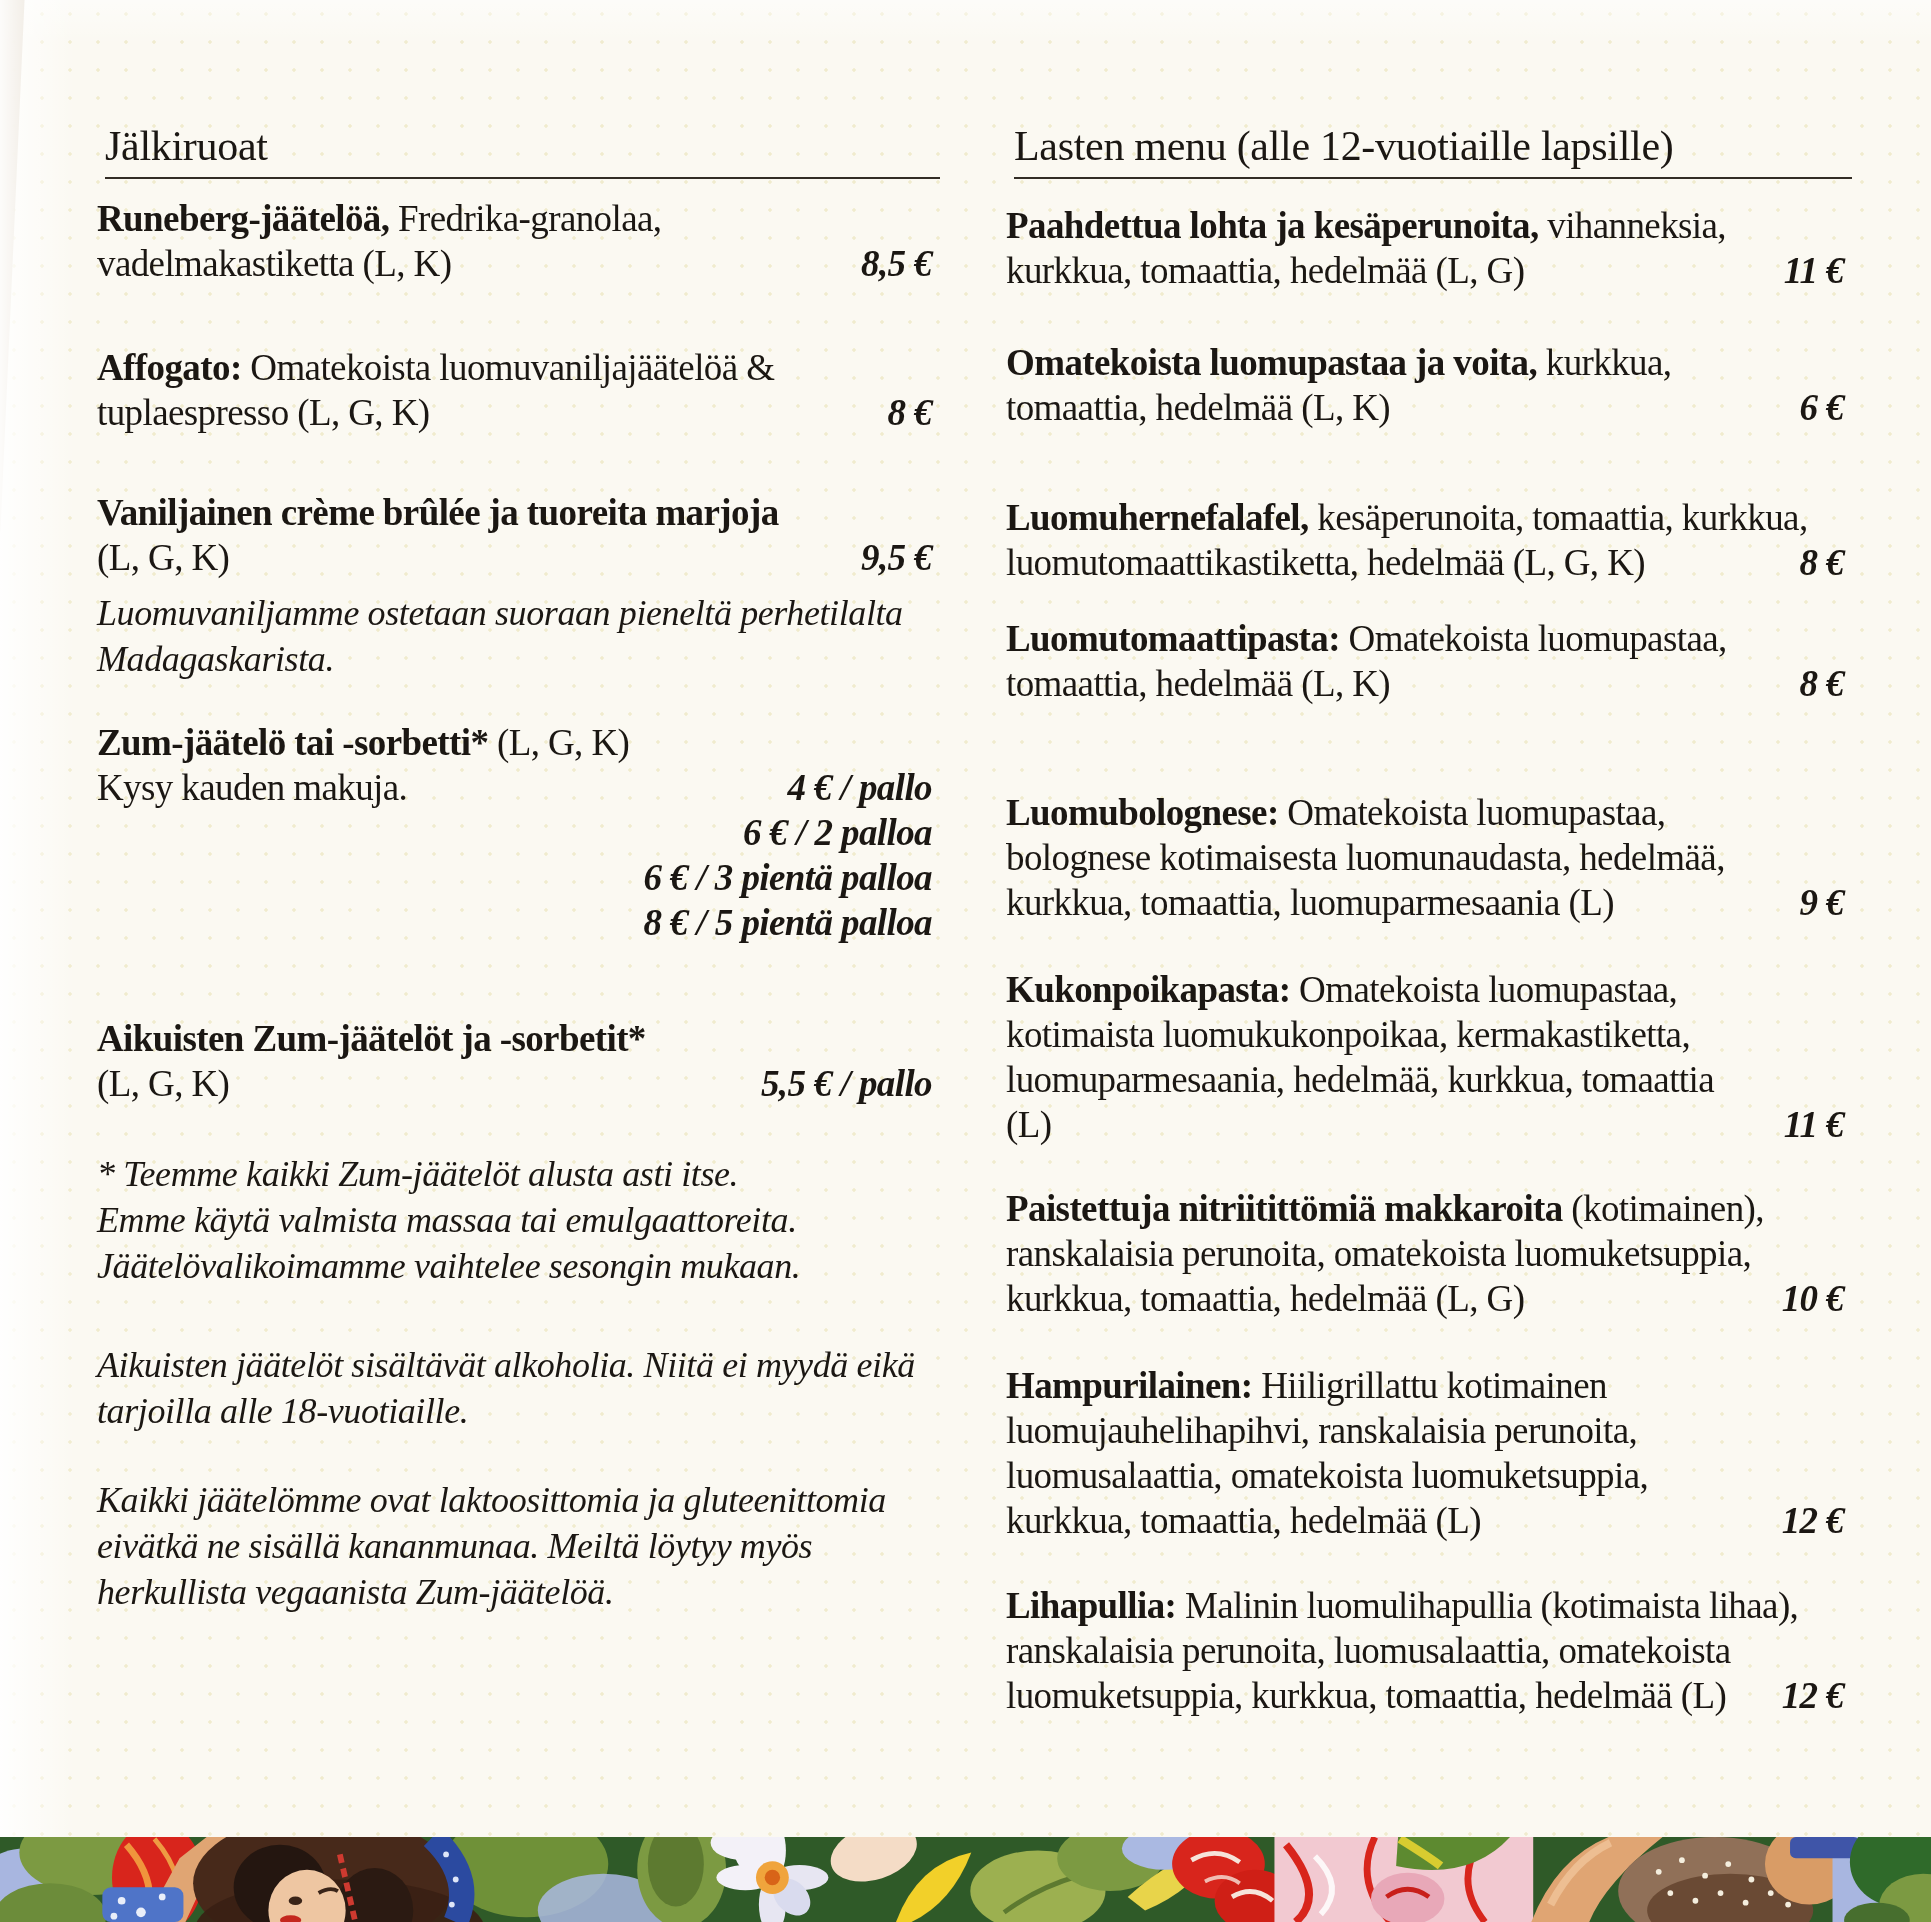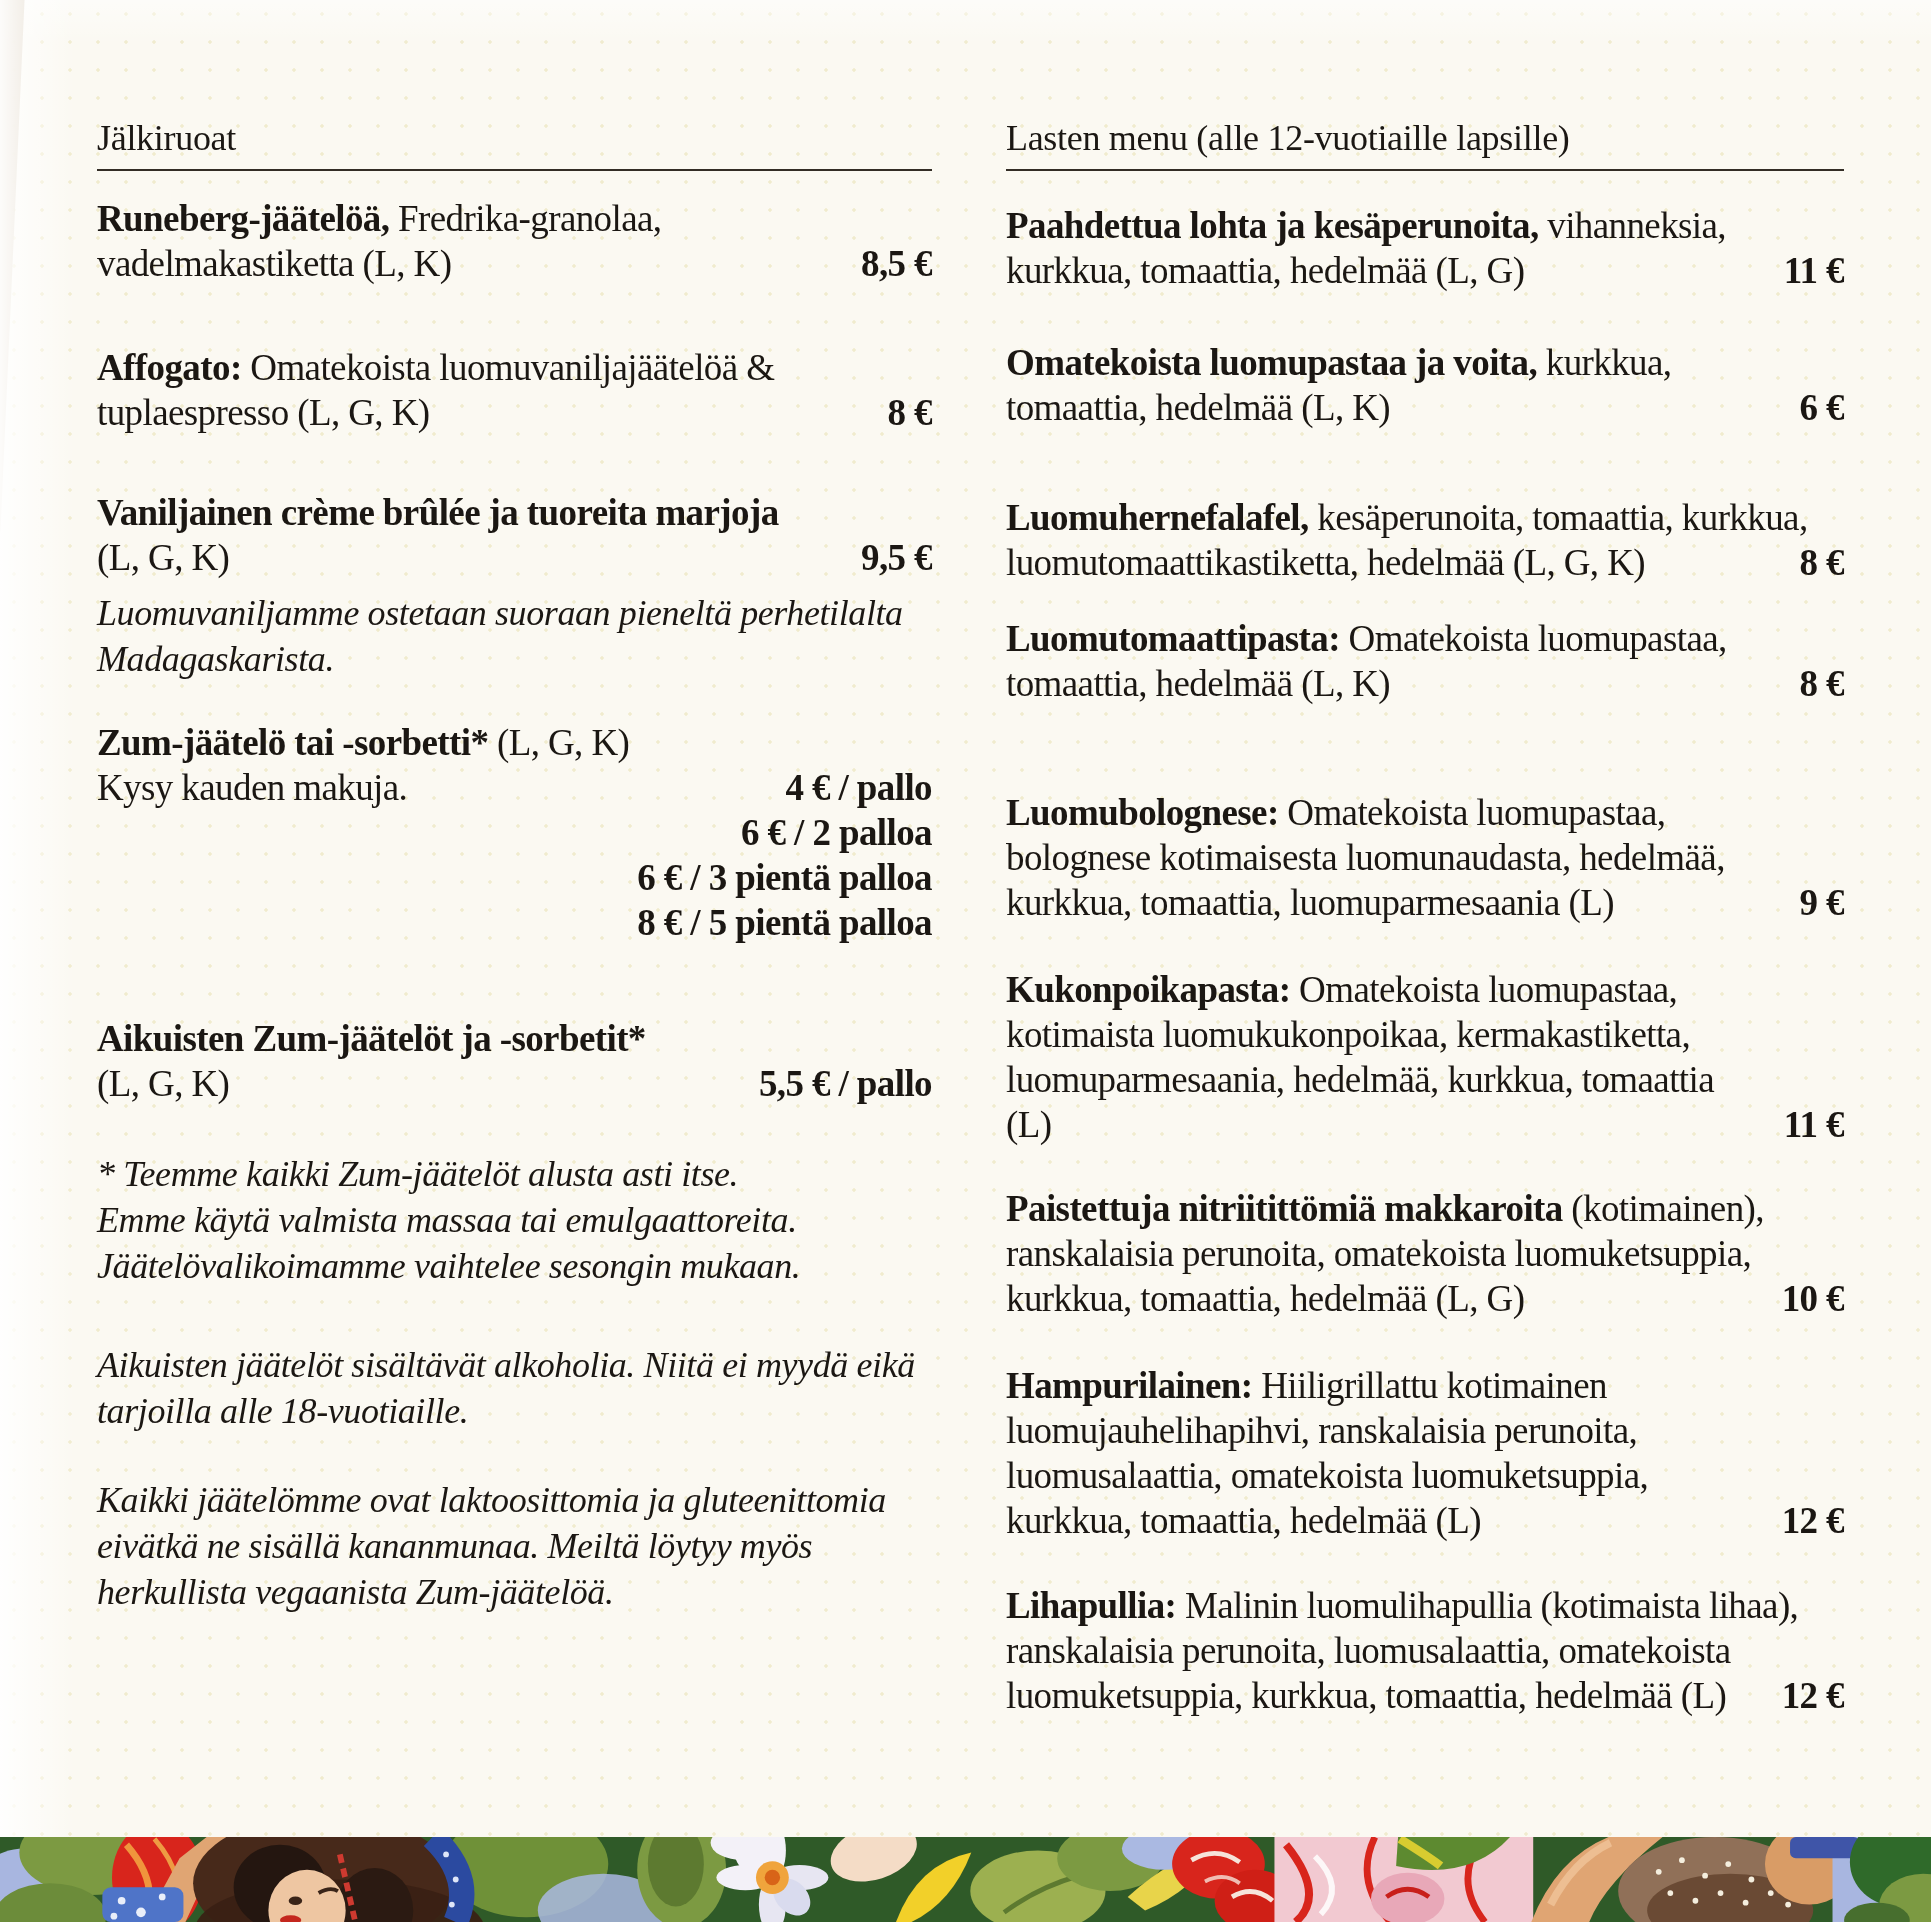--- a/index.html
+++ b/index.html
@@ -17,30 +17,30 @@
   .edge-wedge{position:absolute;left:-15.4px;top:-68px;width:29px;height:599px;
     background:#d9ccb9;transform:rotate(2.6deg);opacity:.85;}
   .edge-fade{position:absolute;left:0;top:0;bottom:85px;width:75px;
     background:linear-gradient(to right,rgba(255,255,255,.92),rgba(255,255,255,0));}
   .top-fade{position:absolute;left:0;top:0;right:0;height:44px;
     background:linear-gradient(to bottom,rgba(255,255,255,.55),rgba(255,255,255,0));}
 
   .col{position:absolute;top:0;height:1837px;}
   .chead{
     position:absolute;left:0;width:100%;
-    margin:0;font-weight:400;font-size:36px;line-height:48px;
+    margin:8px;font-weight:400;font-size:42px;line-height:48px;
     letter-spacing:-0.3px;
     padding-bottom:6.8px;border-bottom:2.9px solid #332d26;
   }
   .item{position:absolute;left:0;width:100%;}
   .ln{display:flex;justify-content:space-between;align-items:baseline;
     font-size:37px;line-height:45px;letter-spacing:-0.6px;}
   .lt{white-space:pre;}
   .lt b{font-weight:700;}
-  .pr{flex-shrink:0;font-weight:700;white-space:pre;padding-left:13.5px;}
+  .pr{flex-shrink:0;font-weight:700;white-space:pre;padding-left:13.5px;font-style:italic;}
   .note{margin-top:9.7px;}
   .fnote{position:absolute;left:0;width:100%;
     font-style:italic;font-size:36px;line-height:46px;letter-spacing:-0.4px;}
   .fnote div{white-space:pre;}
 
   .border-strip{position:absolute;left:0;top:1837px;width:1931px;height:85px;}
   .border-strip svg{display:block;width:1931px;height:85px;}
 </style>
 </head>
 <body>

